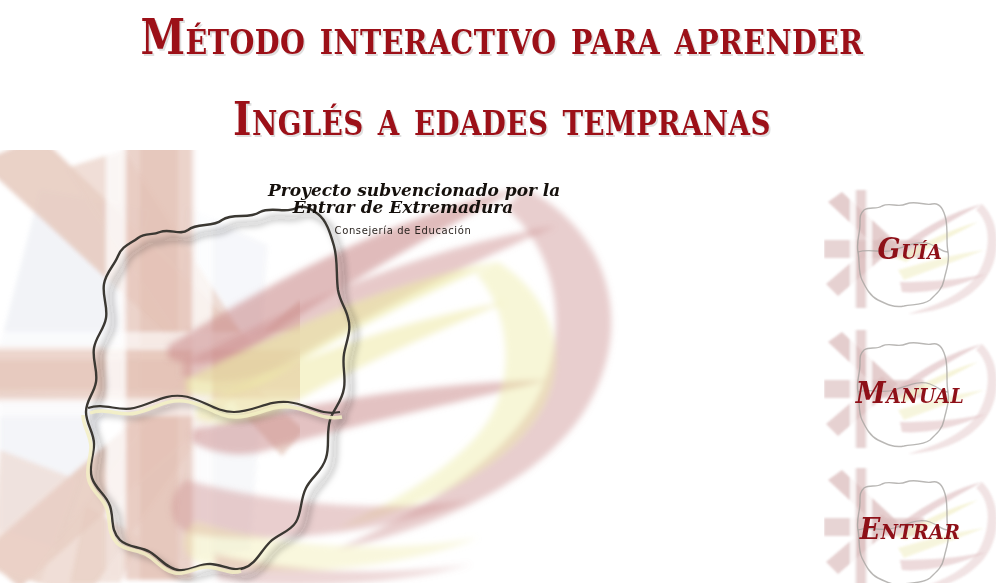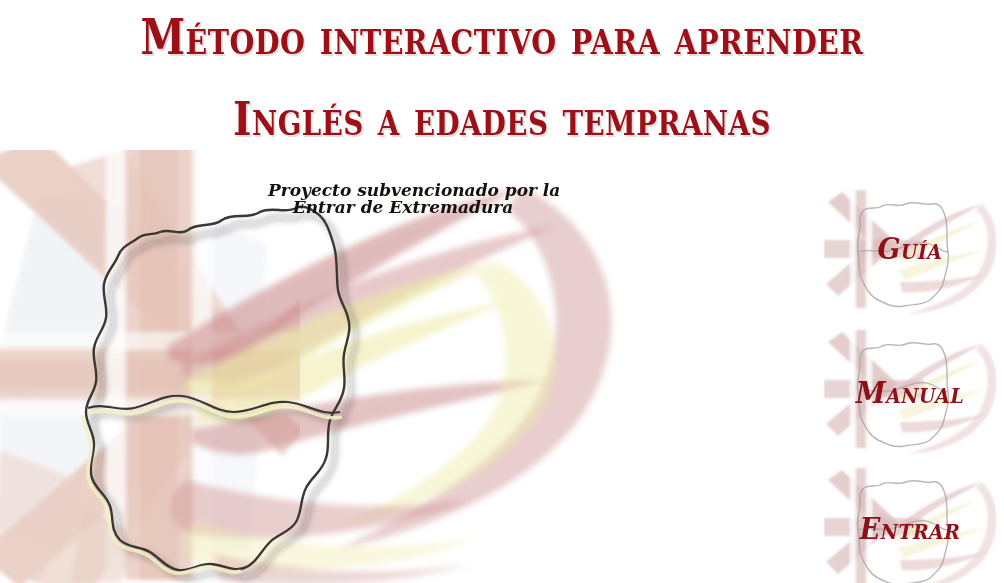--- a/index.html
+++ b/index.html
@@ -245,20 +245,21 @@
   </div>
 
   <div id="title-block">
     <div class="title-line" id="title-line-1">Método interactivo para aprender</div>
     <div class="title-line" id="title-line-2">Inglés a edades tempranas</div>
   </div>
 
   <div id="sponsor-block">
     <div class="sponsor-line">Proyecto subvencionado por la</div>
     <div class="sponsor-line">Entrar de Extremadura</div>
+    <div class="sponsor-line" id="sponsor-sub">Consejería de Educación</div>
   </div>
 
   <div class="nav-button" id="btn-guia">
     <div class="btn-art">
       <svg width="172" height="128" viewBox="0 0 172 128" xmlns="http://www.w3.org/2000/svg">
         <defs>
           <filter id="bb1" x="-35%" y="-35%" width="175%" height="175%">
             <feGaussianBlur stdDeviation="1.3"></feGaussianBlur>
           </filter>
         </defs>

